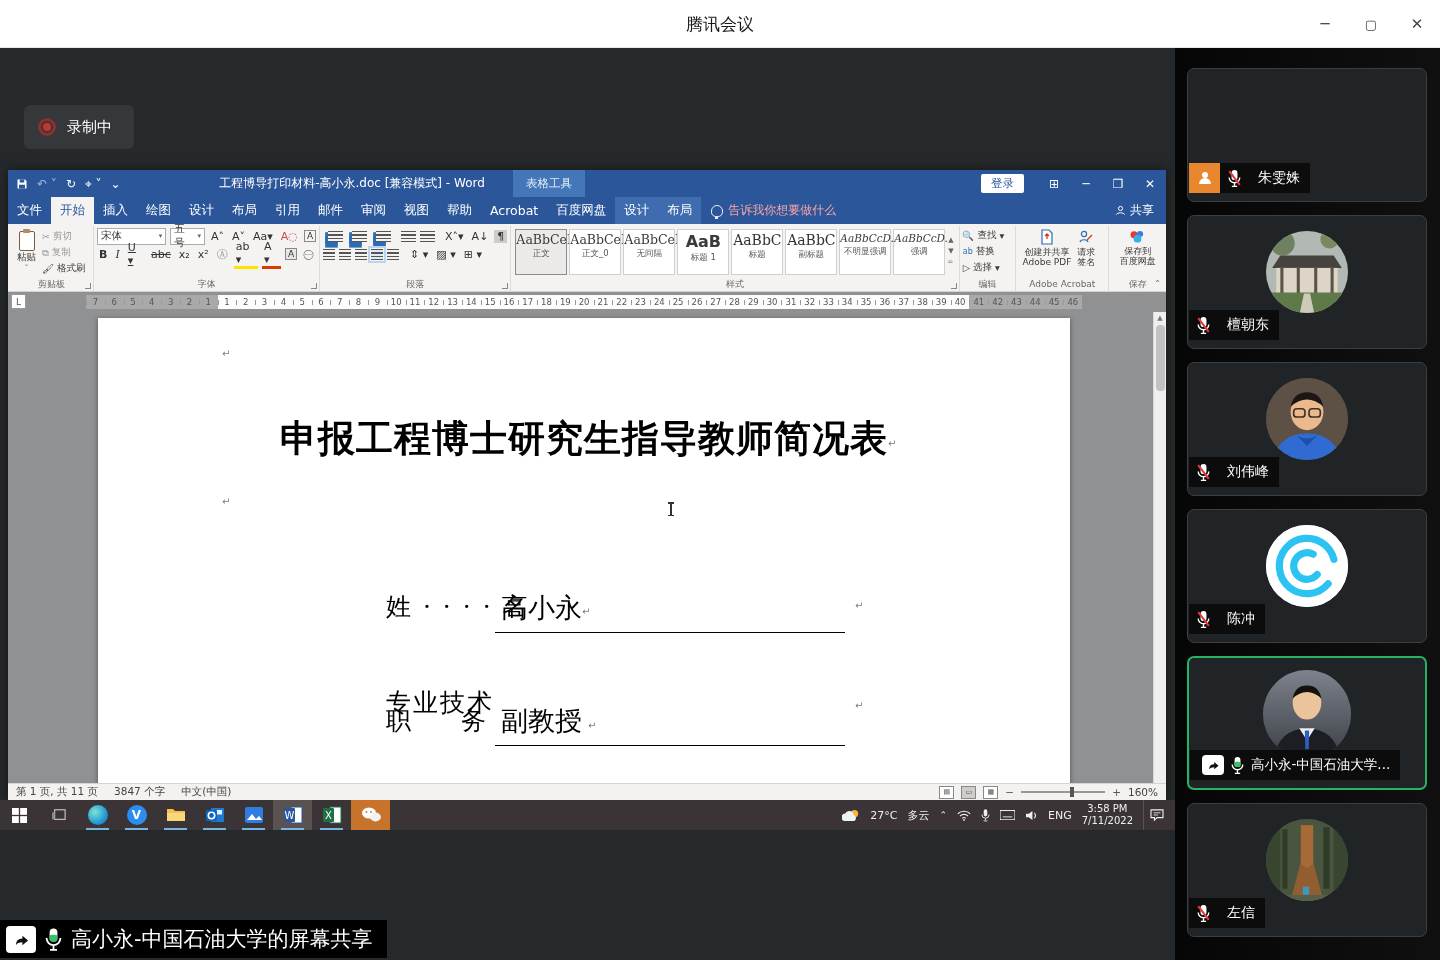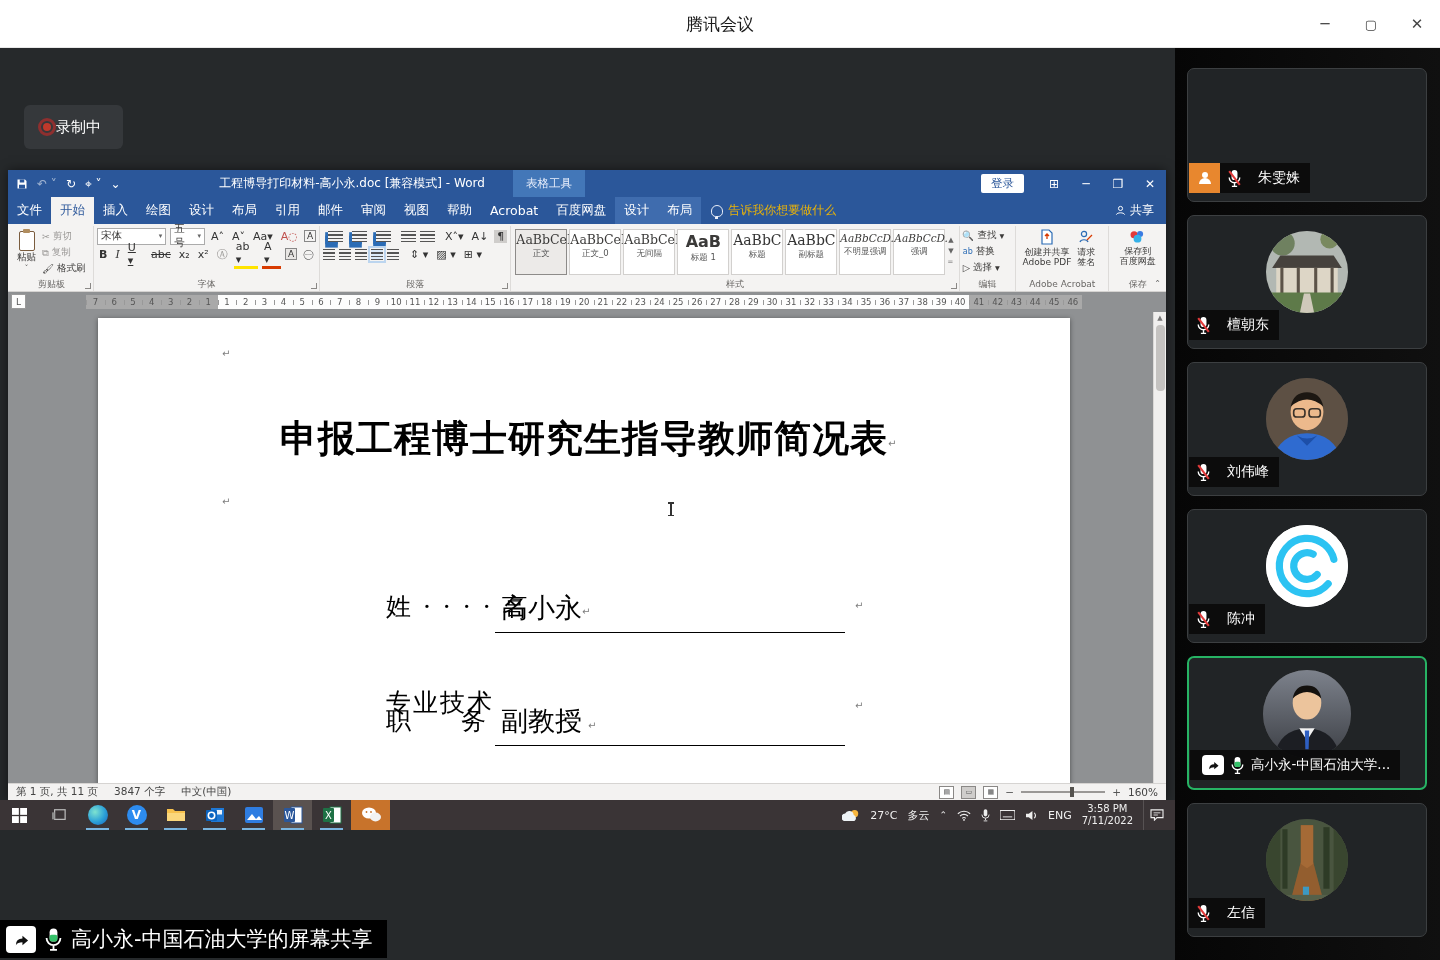--- a/index.html
+++ b/index.html
@@ -8,40 +8,40 @@
 
   
   .appbar{position:absolute;left:0;top:0;width:1440px;height:48px;background:#fff;border-bottom:1px solid #e8e8e8}
   .appbar .title{position:absolute;left:0;right:0;top:0;height:48px;line-height:48px;text-align:center;font-size:17px;color:#1a1a1a}
   .appctls{position:absolute;right:0;top:0;height:48px;display:flex}
   .appctl{width:46px;height:48px;display:flex;align-items:center;justify-content:center;font-size:15px;color:#444;cursor:default}
 
   
   .stage{position:absolute;left:0;top:48px;width:1175px;height:912px;background:#26292b;overflow:hidden}
 
-  .rec{position:absolute;left:24px;top:57px;height:44px;background:#35383b;border-radius:6px;display:flex;align-items:center;padding:0 22px 0 14px}
+  .rec{position:absolute;left:24px;top:57px;height:44px;background:#35383b;border-radius:6px;display:flex;align-items:center;gap:11px;padding:0 22px 0 14px}
   .rec-dot{width:18px;height:18px;border-radius:50%;border:3px solid #8e2f2f;background:#c0392b;background-clip:content-box;padding:2px}
   .rec-label{color:#fff;font-size:15px}
 
   
   .word{position:absolute;left:8px;top:122px;width:1158px;height:630px;display:flex;flex-direction:column;box-shadow:0 0 10px rgba(0,0,0,.5)}
   .wtitle{height:27px;background:#2b579a;position:relative;color:#fff;font-size:12px;flex:0 0 27px}
   .qat{position:absolute;left:8px;top:0;height:27px;display:flex;align-items:center;gap:9px;font-size:12px}
   .qat .dim{opacity:.55}
   .wdoc-title{position:absolute;left:170px;right:640px;top:0;height:27px;line-height:27px;text-align:center;white-space:nowrap;overflow:hidden}
   .ctxgroup{position:absolute;left:505px;top:0;width:72px;height:27px;background:#4377b8;color:#e8eefb;font-size:11.5px;text-align:center;line-height:27px}
   .wright{position:absolute;right:0;top:0;height:27px;display:flex;align-items:center}
   .login{background:#fff;color:#2b579a;font-size:11.5px;padding:2px 10px;border-radius:2px;margin-right:14px}
   .wctl{width:32px;text-align:center;font-size:12px;color:#fff}
 
   .wtabs{height:27px;background:#2b579a;flex:0 0 27px;display:flex;align-items:stretch;color:#fff;font-size:12.5px;position:relative}
   .tab{padding:0 9px;display:flex;align-items:center;white-space:nowrap}
   .tab.active{background:#f4f3f2;color:#2b579a}
   .ctxtabs{display:flex;background:#3f6cae}
-  .tellme{display:flex;align-items:center;gap:5px;margin-left:10px;font-size:12px;color:#eab308}
+  .tellme{display:flex;align-items:center;gap:5px;margin-left:10px;font-size:12px;color:#fca5a5}
   .bulb{width:12px;height:12px;border:1.4px solid #e9eef8;border-radius:50% 50% 40% 40%;position:relative}
   .bulb::after{content:"";position:absolute;left:3px;bottom:-3px;width:3px;height:2px;background:#e9eef8}
   .wshare{margin-left:auto;display:flex;align-items:center;gap:4px;padding-right:12px;font-size:12px}
 
   
   .ribbon{height:68px;flex:0 0 68px;background:#f4f3f2;border-bottom:1px solid #d5d3d1;display:flex;padding:2px 0 0 2px;position:relative;font-size:10px;color:#3b3a39}
   .grp{display:flex;flex-direction:column;border-right:1px solid #ddDBd9;padding:1px 3px 0;position:relative}
   .grp-label{margin-top:auto;height:13px;line-height:12px;text-align:center;font-size:9px;color:#6a6866}
   .launch{position:absolute;right:2px;bottom:2px;width:6px;height:6px;border-right:1px solid #8a8886;border-bottom:1px solid #8a8886}
   .grow{display:flex;align-items:center;gap:4px;height:18px}

